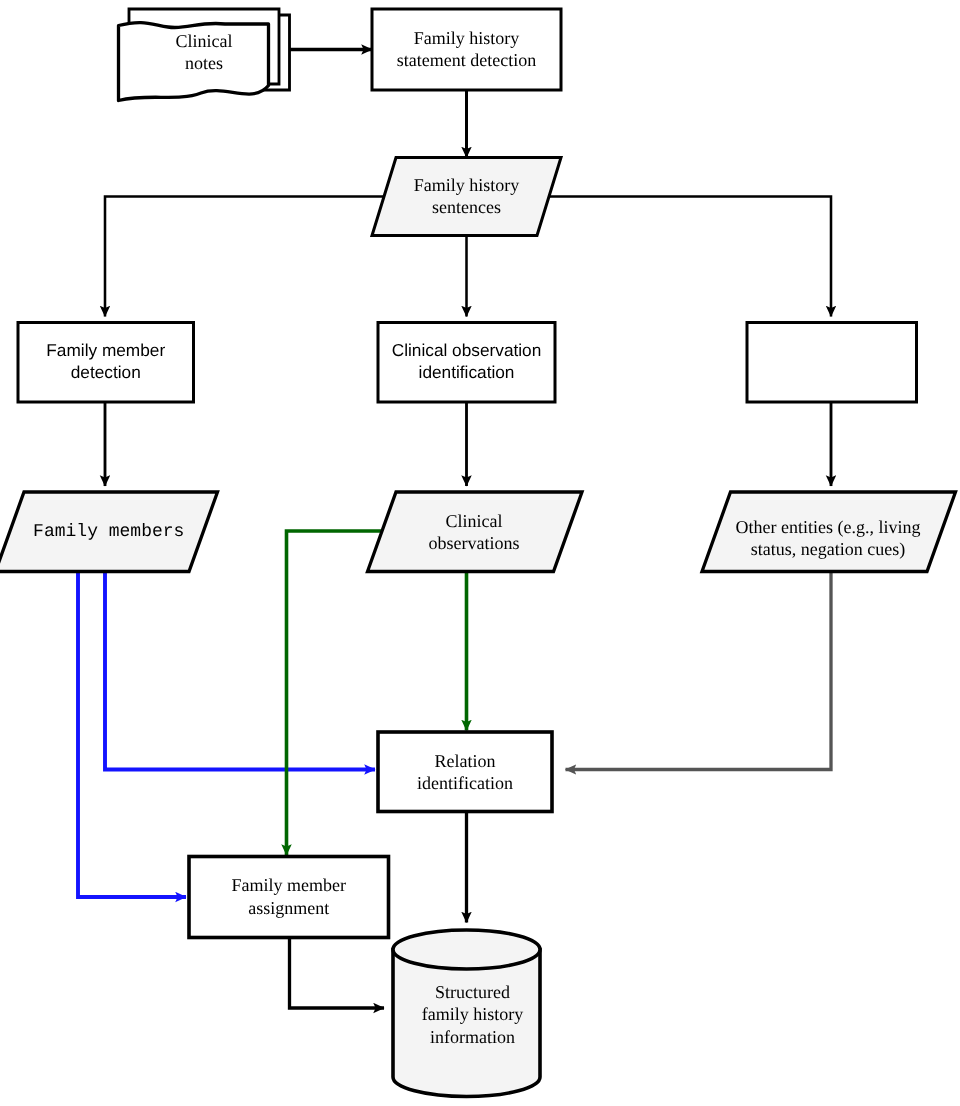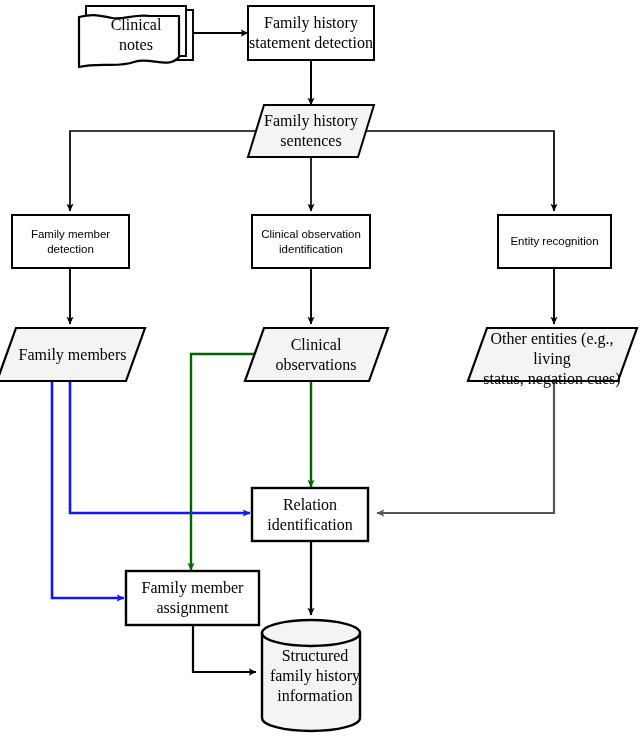--- a/index.html
+++ b/index.html
@@ -28,21 +28,21 @@
     align-items: center;
     justify-content: center;
     text-align: center;
     line-height: 1.25;
     color: #000000;
     pointer-events: none;
     white-space: pre-line;
   }
   .serif-label {
     font-family: "Liberation Serif", serif;
-    font-size: 16px;
+    font-size: 12px;
   }
   .sans-label {
     font-family: "Liberation Sans", sans-serif;
     font-size: 11.5px;
   }
 </style>
 </head>
 <body>
 
 <div id="canvas">
@@ -133,23 +133,22 @@
 
   <div class="node-label serif-label" style="left:251px; top:105px; width:120px; height:52px;">Family history
 sentences</div>
 
   <div class="node-label sans-label" style="left:12px; top:215px; width:117px; height:53px;">Family member
 detection</div>
 
   <div class="node-label sans-label" style="left:252px; top:215px; width:118px; height:53px;border-radius:22px;">Clinical observation
 identification</div>
 
-  <div class="node-label sans-label" style="left:498px; top:215px; width:113px; height:53px;">Entity recognition</div>
 
-  <div class="node-label serif-label" style="left:10px; top:328px; width:125px; height:53px;">Family members</div>
+  <div class="node-label serif-label" style="left:10px; top:328px; width:125px; height:53px;font-family:Liberation Mono, monospace;">Family members</div>
 
   <div class="node-label serif-label" style="left:255px; top:328px; width:122px; height:53px;">Clinical
 observations</div>
 
   <div class="node-label serif-label" style="left:478px; top:328px; width:148px; height:62px;">Other entities (e.g., living
 status, negation cues)</div>
 
   <div class="node-label serif-label" style="left:252px; top:488px; width:116px; height:53px;border-radius:16px;">Relation
 identification</div>
 

